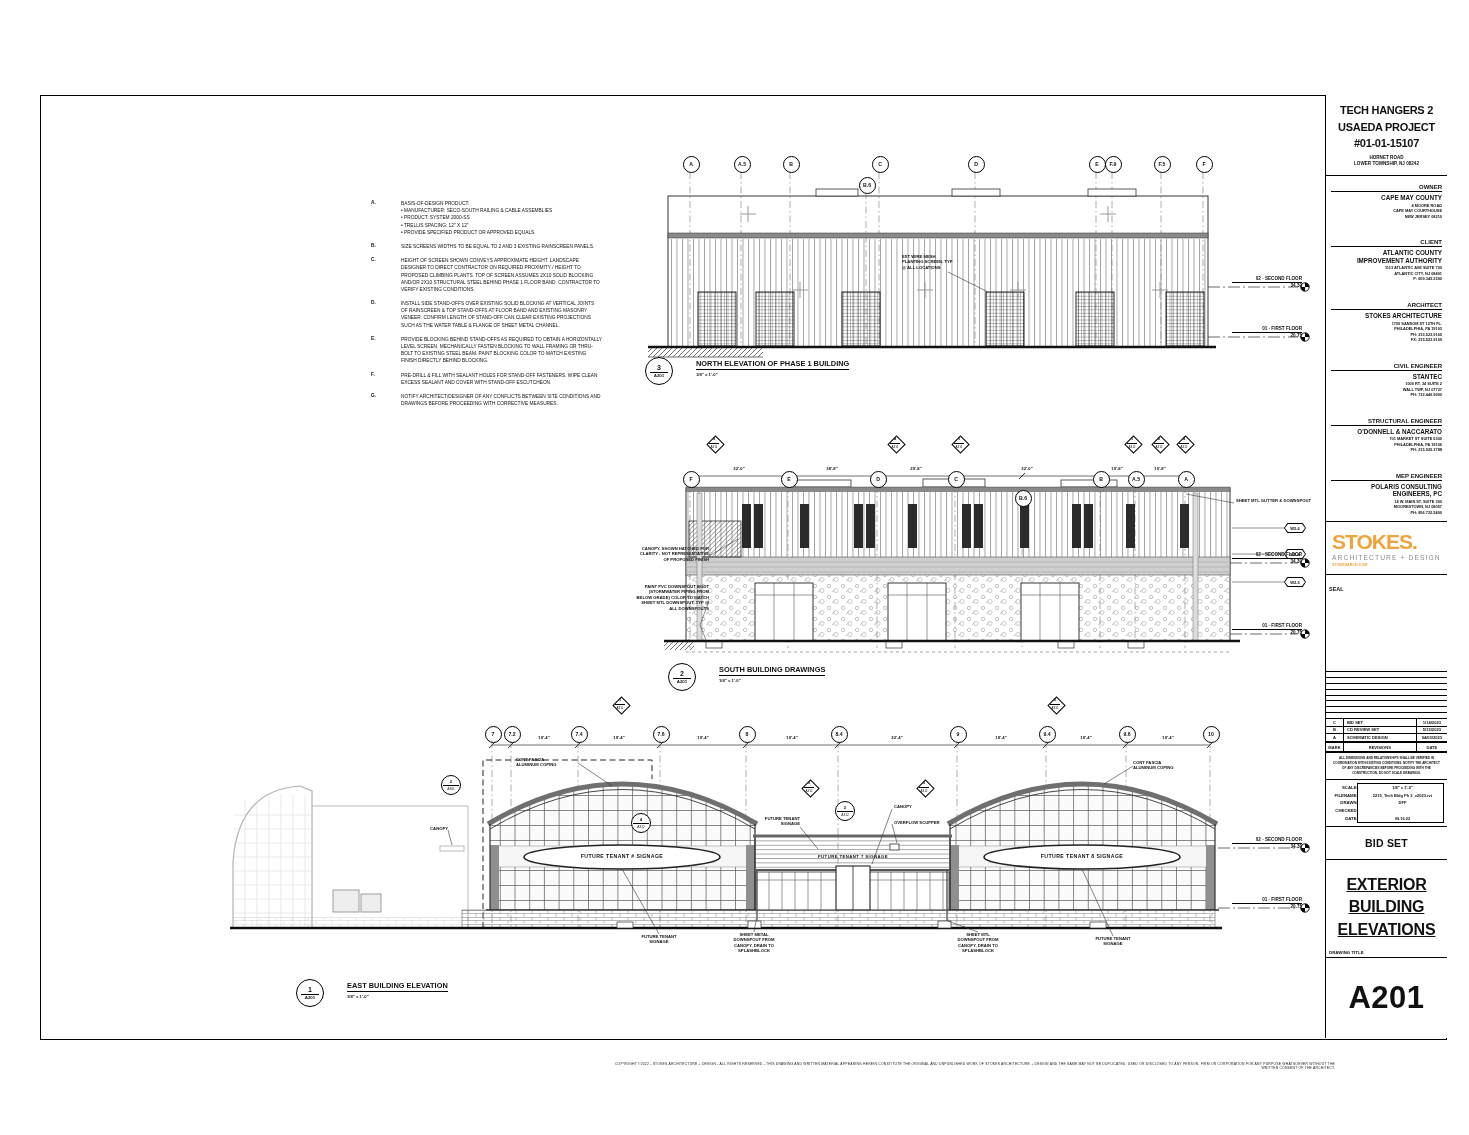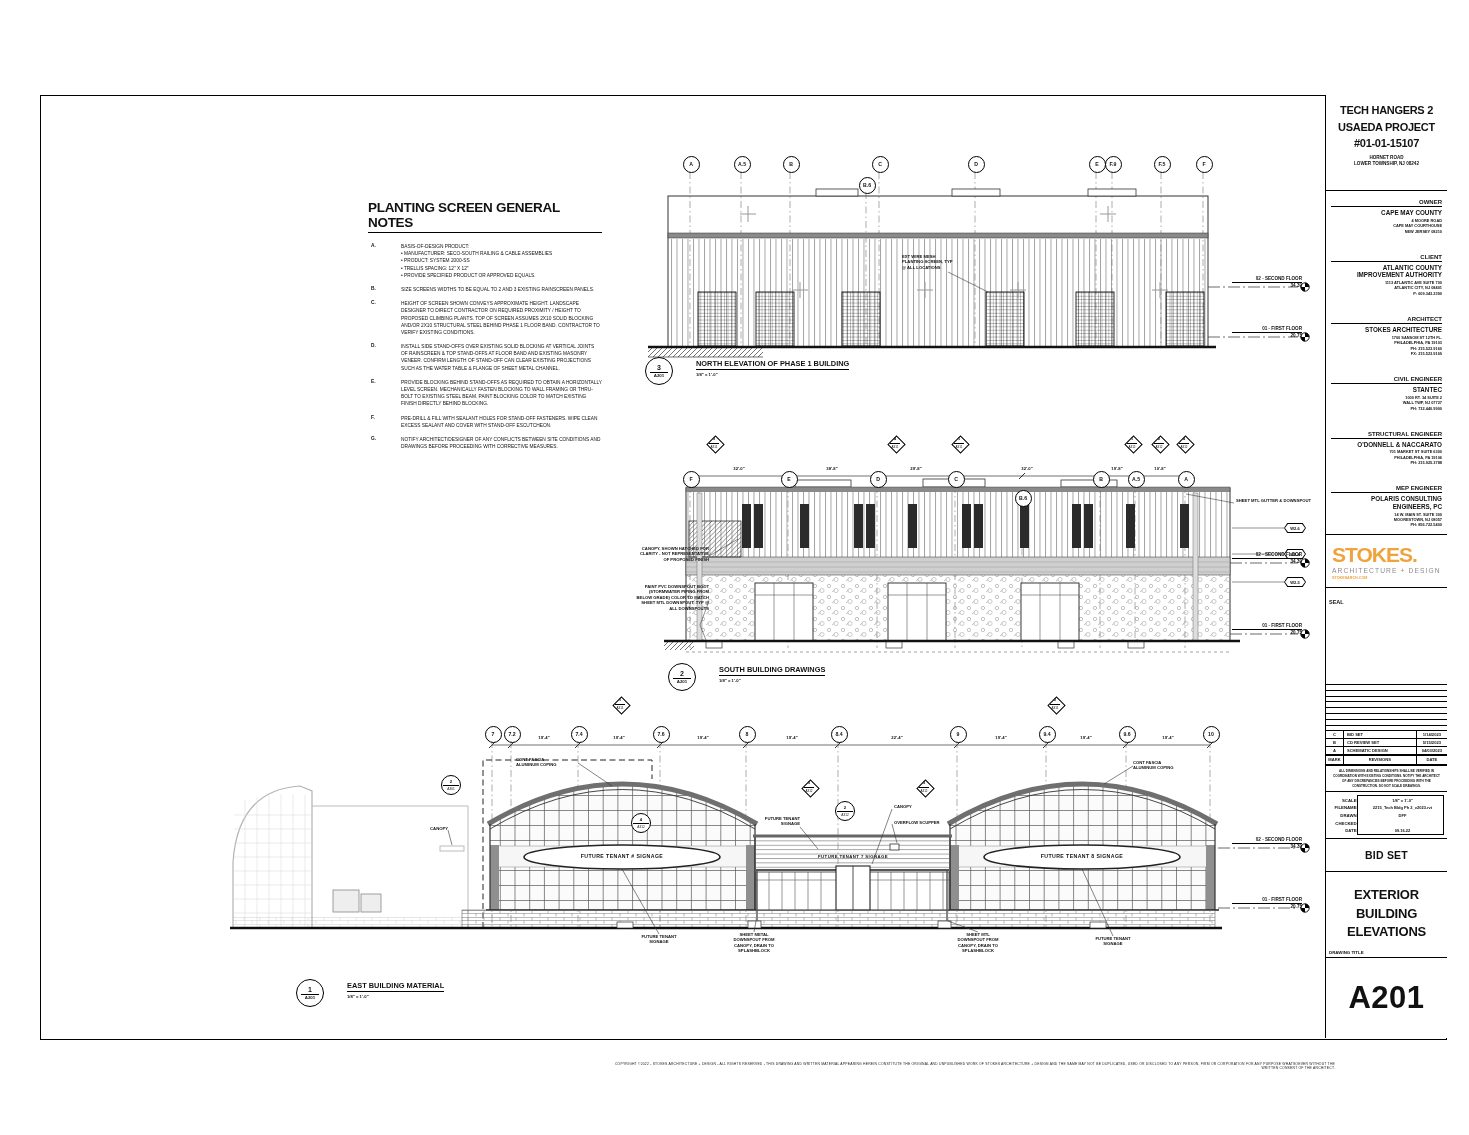--- a/index.html
+++ b/index.html
@@ -41,21 +41,21 @@
   .vps{font-size:4.4px;font-weight:bold;margin-top:.5px;}
   .vptt{font-size:7.4px;font-weight:bold;border-bottom:1px solid #000;padding-bottom:1px;margin-top:2px;}
   .vpsc{font-size:4.2px;font-weight:bold;margin-top:2px;}
   
   .co{position:absolute;font-size:4.2px;line-height:1.3;white-space:pre-line;font-weight:bold;}
   .ta-r{text-align:right;} .ta-c{text-align:center;}
   .sign{text-align:center;font-size:5.2px;font-weight:bold;letter-spacing:.4px;}
   .sign-sm{font-size:4.3px;}
   
   .tb{left:1325px;top:95px;width:121px;height:943px;border-left:1.2px solid #000;display:flex;flex-direction:column;background:#fff;}
-  .tb-project{padding:7px 2px 22px;text-align:center;border-bottom:1.1px solid #000;}
+  .tb-project{padding:7px 2px 7px;text-align:center;border-bottom:1.1px solid #000;}
   .tb-pt{font-size:11px;font-weight:bold;line-height:1.5;letter-spacing:-.3px;}
   .tb-pa{font-size:4.6px;font-weight:bold;line-height:1.5;margin-top:3px;}
   .tb-cons{flex:1;padding:8px 5px 6px;display:flex;flex-direction:column;justify-content:space-between;}
   .cons{text-align:right;}
   .cons .role{font-size:6px;font-weight:bold;border-bottom:.8px solid #000;padding-bottom:1px;margin-bottom:2px;}
   .cons .cnm{font-size:6.3px;font-weight:bold;line-height:1.2;}
   .cons .cad{font-size:3.9px;font-weight:bold;line-height:1.4;margin-top:1px;}
   .tb-logo{border-top:1.1px solid #000;padding:9px 6px 7px;}
   .logo-word{font-size:21px;font-weight:bold;letter-spacing:-1px;line-height:1;}
   .logo-tag{font-size:6.7px;color:#8c8c8c;letter-spacing:1.1px;margin-top:2px;}
@@ -71,21 +71,21 @@
   .rev-head{height:8px;border-top:1px solid #000;background:#fff;}
   .rev-head .c2{justify-content:center;padding-left:0;}
   .tb-disc{border-top:1.1px solid #000;font-size:3.1px;font-weight:bold;text-align:center;padding:3px 5px;line-height:1.6;}
   .tb-info{border-top:1.1px solid #000;position:relative;padding:4px 3px 4px 2px;flex:none;}
   .info-box{position:absolute;left:31px;top:3px;right:3px;bottom:3px;border:.9px solid #000;}
   .irow{display:flex;position:relative;z-index:1;font-size:4.3px;font-weight:bold;height:7.6px;align-items:center;}
   .il{width:30px;text-align:right;padding-right:3px;}
   .iv{flex:1;text-align:center;font-size:4px;}
   .tb-issue{border-top:1.1px solid #000;text-align:center;font-size:10.5px;font-weight:bold;padding:10px 0;letter-spacing:.2px;}
   .tb-title{border-top:1.1px solid #000;position:relative;padding:14px 2px 16px;text-align:center;}
-  .dt{font-size:13px;font-weight:bold;line-height:1.4;white-space:pre-line;letter-spacing:-.2px;}
+  .dt{font-size:16px;font-weight:bold;line-height:1.4;white-space:pre-line;letter-spacing:-.2px;text-decoration:underline;}
   .dtl{position:absolute;left:3px;bottom:2px;font-size:4.4px;font-weight:bold;}
   .tb-num{border-top:1.1px solid #000;height:80px;display:flex;align-items:center;justify-content:center;flex:none;}
   .shn{font-size:31px;font-weight:bold;letter-spacing:.5px;}
 </style>
 </head>
 <body>
 
 <div class="abs sheet-border"></div>
 
 <svg class="abs" style="left:0;top:0" width="1469" height="1135" viewBox="0 0 1469 1135">
@@ -268,21 +268,20 @@
     <path d="M1218,848H1298" stroke="#444" stroke-width="0.8" stroke-dasharray="12 3 2 3"></path>
     <path d="M1218,908H1298" stroke="#444" stroke-width="0.8" stroke-dasharray="12 3 2 3"></path>
     <use href="#tgt" transform="translate(1305,848)"></use>
     <use href="#tgt" transform="translate(1305,908)"></use>
 
     <path d="M578,763L612,786 M1133,766L1104,784 M448,830L452,845 M800,827L818,849 M892,809L872,864 M892,824L897,843 M659,934L622,869 M754,932L756,921 M978,932L948,921 M1113,936L1082,869" stroke="#333" stroke-width="0.6" fill="none"></path>
   </g>
 </svg>
 
 <div class="abs notes">
-  <div class="notes-title">PLANTING SCREEN GENERAL NOTES</div>
   <div class="nrow">
       <span class="nk">A.</span>
       <span class="nt pre">BASIS-OF-DESIGN PRODUCT:
 •  MANUFACTURER: SECO-SOUTH RAILING &amp; CABLE ASSEMBLIES
 •  PRODUCT: SYSTEM 2000-SS
 •  TRELLIS SPACING: 12" X 12"
 •  PROVIDE SPECIFIED PRODUCT OR APPROVED EQUALS.</span>
     </div>
   <div class="nrow">
       <span class="nk">B.</span>
@@ -504,21 +503,21 @@
 <div class="abs lvl" style="left:1232px;top:897px">
     <span class="nm">01 - FIRST FLOOR</span>
     <span class="el">20.75</span>
   </div>
 <div class="abs vp" style="left:296px;top:979px">
   <div class="vpc">
       <span class="vpn">1</span>
       <span class="vps">A201</span>
     </div>
   <div>
-      <div class="vptt">EAST BUILDING MATERIAL</div>
+      <div class="vptt">EAST BUILDING ELEVATION</div>
       <div class="vpsc">1/8" = 1'-0"</div>
     </div>
 </div>
 
 <div class="abs tb">
   <div class="tb-project">
     <div class="tb-pt pre">TECH HANGERS 2
 USAEDA PROJECT
 #01-01-15107</div>
     <div class="tb-pa pre">HORNET ROAD

